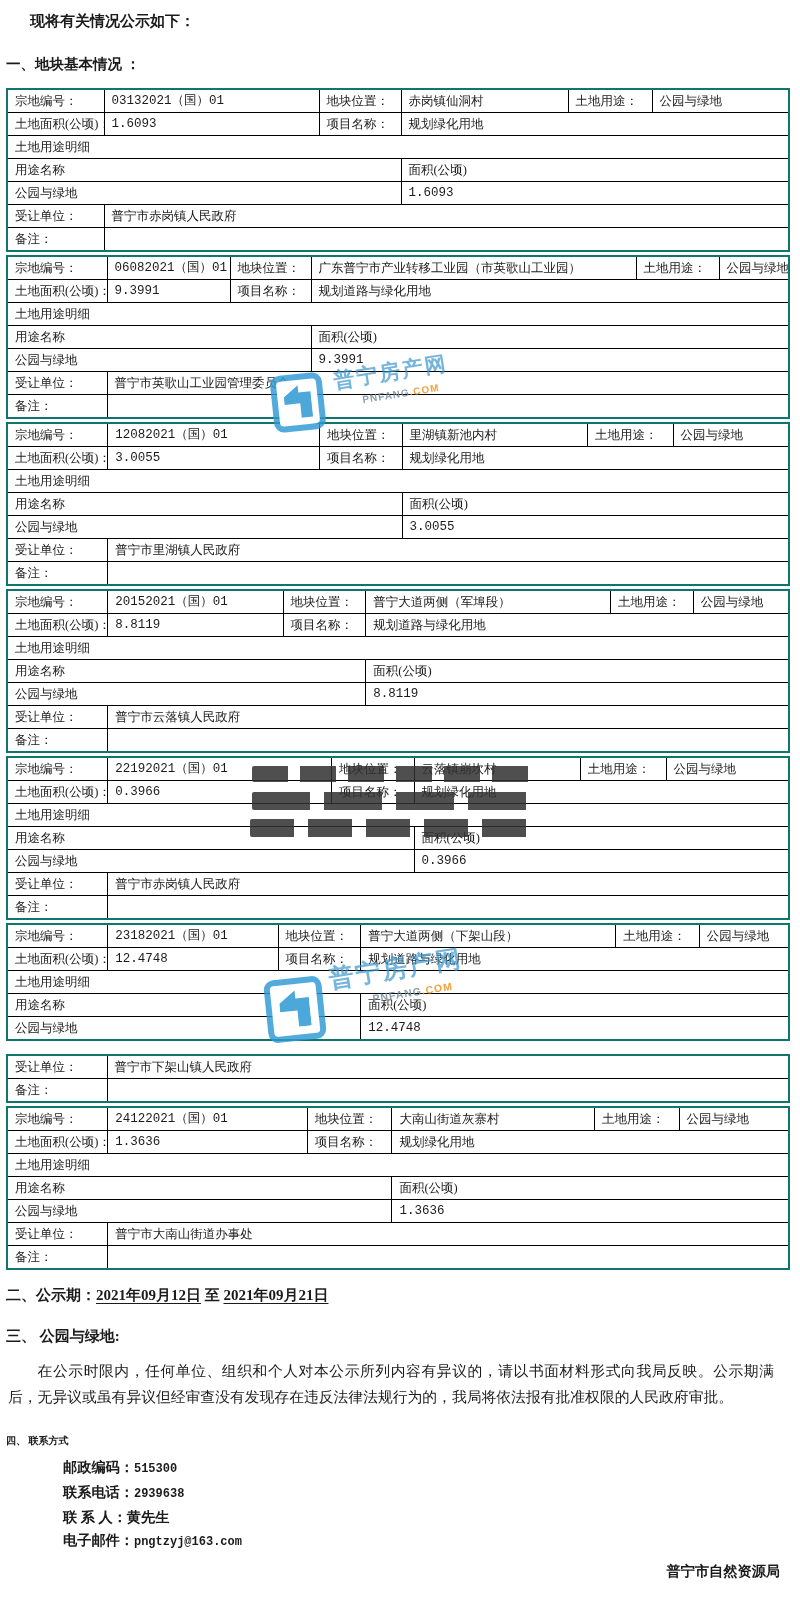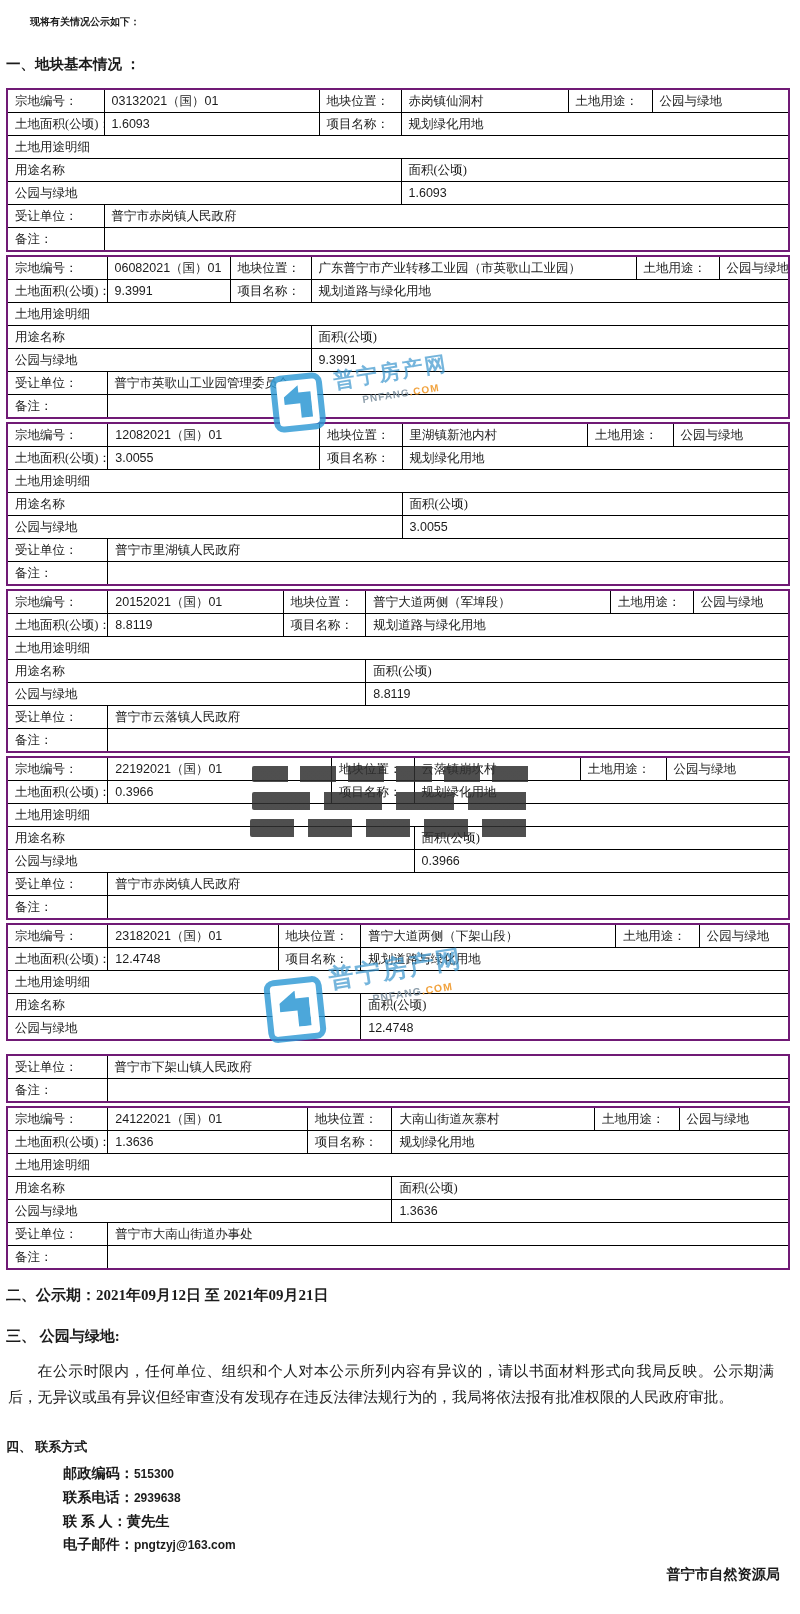--- a/index.html
+++ b/index.html
@@ -1,35 +1,35 @@
 <!DOCTYPE html>
 <html lang="zh"><head>
 <meta charset="utf-8">
 <style>
   html,body{margin:0;padding:0;background:#fff;}
   .page{position:relative;width:800px;height:1614px;background:#ffffff;overflow:hidden;
         font-family:"Liberation Serif","DejaVu Serif",serif;color:#1b1b1b;}
   .content{position:relative;padding:0 8px 0 6px;}
 
-  .intro{margin:12px 0 0 24px;font-size:10px;font-weight:700;line-height:19px;}
+  .intro{margin:12px 0 0 24px;font-size:15px;font-weight:700;line-height:19px;}
   .h1{margin:24px 0 0 0;font-size:14.5px;font-weight:700;line-height:19px;}
 
-  table.land{border-collapse:collapse;width:784px;table-layout:fixed;border:2px solid #701a75;margin-top:3px;}
+  table.land{border-collapse:collapse;width:784px;table-layout:fixed;border:2px solid #0f766e;margin-top:3px;}
   table.first{margin-top:14px;}
   table.land td{border:1px solid #000;height:22px;padding:0 4px 0 7px;font-size:12.5px;
                 line-height:1.15;overflow:hidden;white-space:nowrap;vertical-align:middle;}
   td.lb{letter-spacing:0;}
-  .mono{font-family:Liberation Sans, sans-serif;font-size:12px;}
+  .mono{font-family:Liberation Mono, monospace;font-size:12px;}
   table.split2{margin-top:13px;}
 
   .sec2{margin:15px 0 0 0;font-size:15px;font-weight:700;line-height:20px;}
-  .u{text-underline-offset:3px;text-align:center;}
+  .u{text-decoration:underline;text-underline-offset:3px;text-align:center;}
   .sec3-title{margin:21px 0 0 0;font-size:15px;font-weight:700;line-height:20px;}
   .para{margin:12px 18px 0 2px;font-size:14.8px;line-height:26px;text-align:justify;text-indent:2em;}
-  .sec4-title{margin:27px 0 0 0;font-size:13px;font-weight:700;line-height:20px;}
+  .sec4-title{margin:21px 0 0 0;font-size:10px;font-weight:700;line-height:20px;}
   .contacts{margin:5px 0 0 57px;font-size:14.2px;line-height:23px;font-weight:600;}
   .contact-line{white-space:pre;}
   .footer{margin-top:5px;text-align:right;padding-right:12px;font-size:14.2px;line-height:24px;font-weight:600;}
 
   
   .wm{position:absolute;pointer-events:none;}
   .wm-text{font-family:"Liberation Sans","DejaVu Sans",sans-serif;font-weight:700;
            color:rgba(58,150,205,.7);letter-spacing:2px;}
   .wm-sub{font-family:"Liberation Sans","DejaVu Sans",sans-serif;font-weight:700;
           color:rgba(120,140,155,.85);letter-spacing:1px;}

